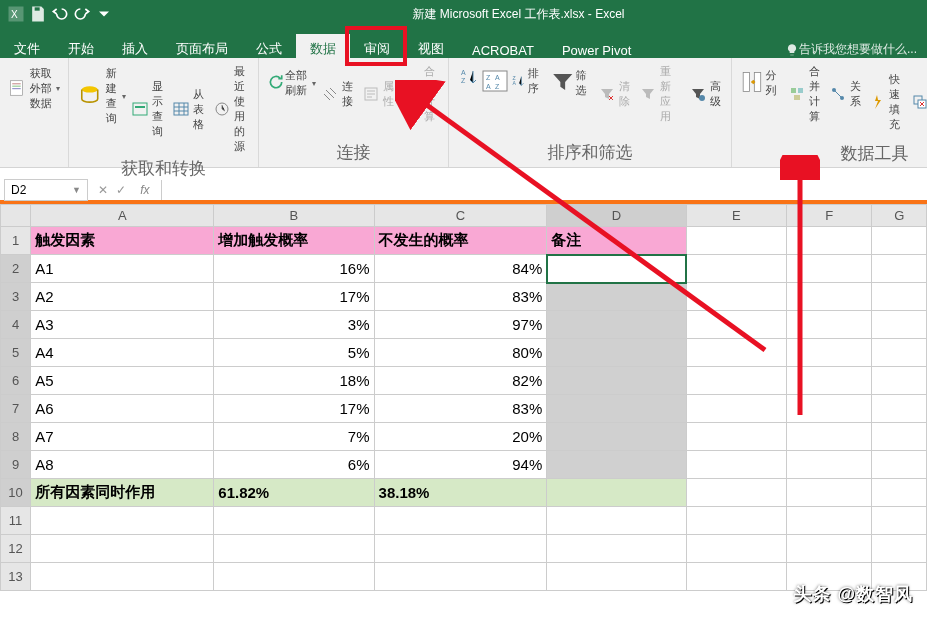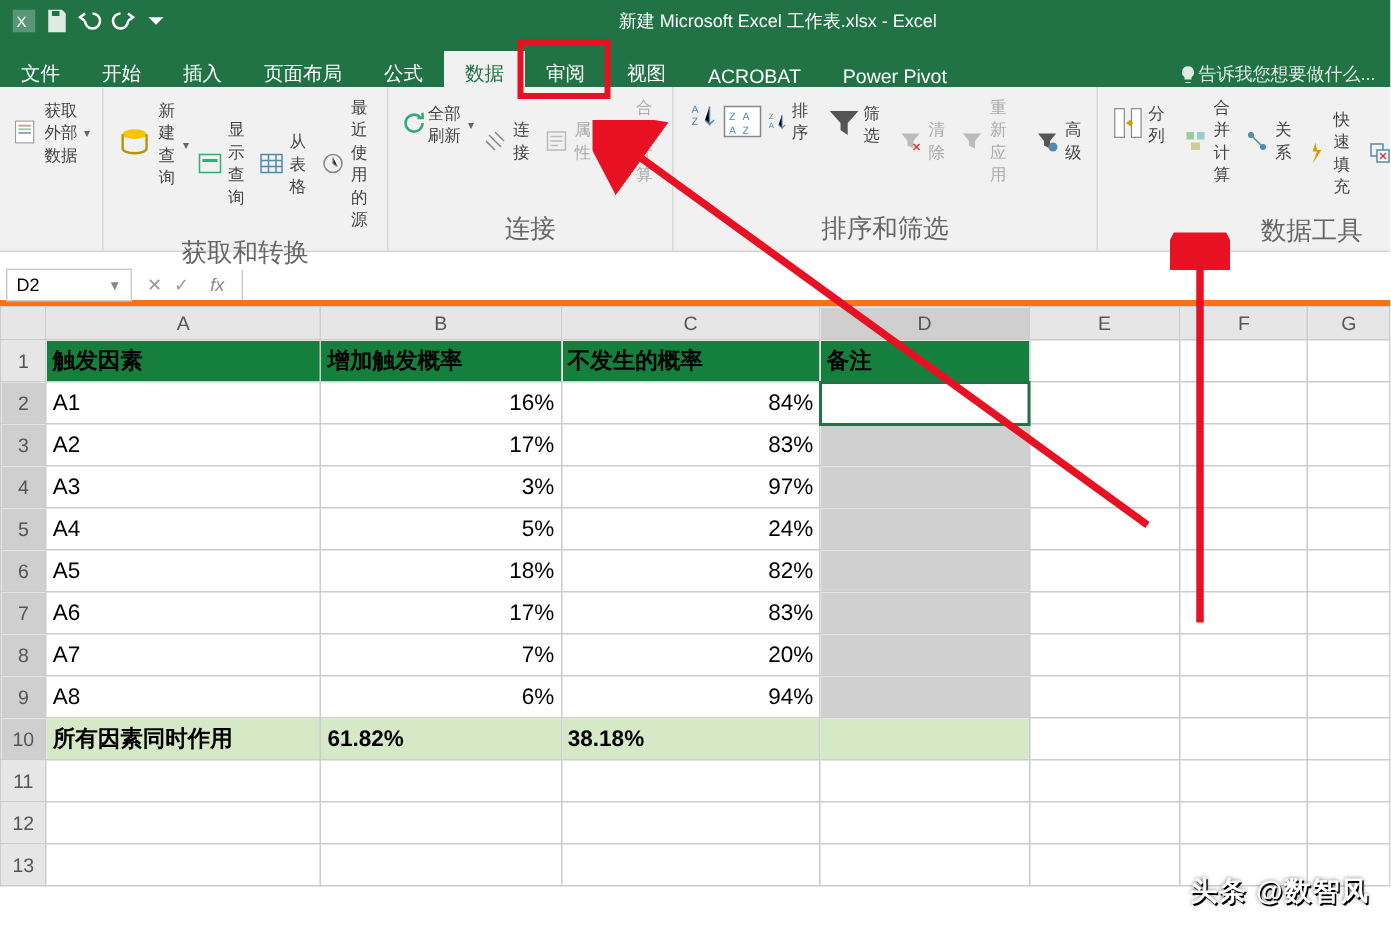--- a/index.html
+++ b/index.html
@@ -44,21 +44,21 @@
   
   .grid-wrap { position: relative; }
   table.grid { border-collapse: collapse; table-layout: fixed; }
   .grid th, .grid td { border: 1px solid #ccc; font-size: 15px; height: 28px; overflow: hidden; white-space: nowrap; }
   .grid .colhdr { background: #e6e6e6; color: #555; text-align: center; font-weight: normal; height: 22px; font-size:13px; }
   .grid .rowhdr { background: #e6e6e6; color: #555; text-align: center; font-weight: normal; width: 32px; font-size:13px; }
   .grid .corner { background:#e6e6e6; width:32px; height:22px; }
   .grid td { padding: 1px 4px; }
   .grid .colhdr.sel { background: #cfcfcf; }
   .grid .rowhdr.sel { background: #cfcfcf; }
-  .hdr-cell { background: #15803d; font-weight: bold; }
+  .hdr-cell { background: #f9a8d4; font-weight: bold; }
   .total-cell { background: #d6e9c6; font-weight: bold; }
   .shade-cell { background: #d0d0d0; }
   .num { text-align: right; }
   .sel-outline { outline: 2px solid #217346; outline-offset: -1px; }
 
   
   .overlay { position:absolute; inset:0; pointer-events:none; }
   .redbox { position:absolute; border: 4px solid #e81123; }
   .arrow { position:absolute; }
   .watermark { position:absolute; right:14px; bottom:16px; color:#fff; font-size:18px; font-weight:bold; text-shadow: 0 0 3px rgba(0,0,0,.6), 1px 1px 0 #000; letter-spacing:1px; }
@@ -393,21 +393,21 @@
           <td class="num">97%</td>
           <td class="shade-cell"></td>
           <td></td>
           <td></td>
           <td></td>
         </tr>
   <tr>
           <th class="rowhdr sel">5</th>
           <td>A4</td>
           <td class="num">5%</td>
-          <td class="num">24%</td>
+          <td class="num">80%</td>
           <td class="shade-cell"></td>
           <td></td>
           <td></td>
           <td></td>
         </tr>
   <tr>
           <th class="rowhdr sel">6</th>
           <td>A5</td>
           <td class="num">18%</td>
           <td class="num">82%</td>

